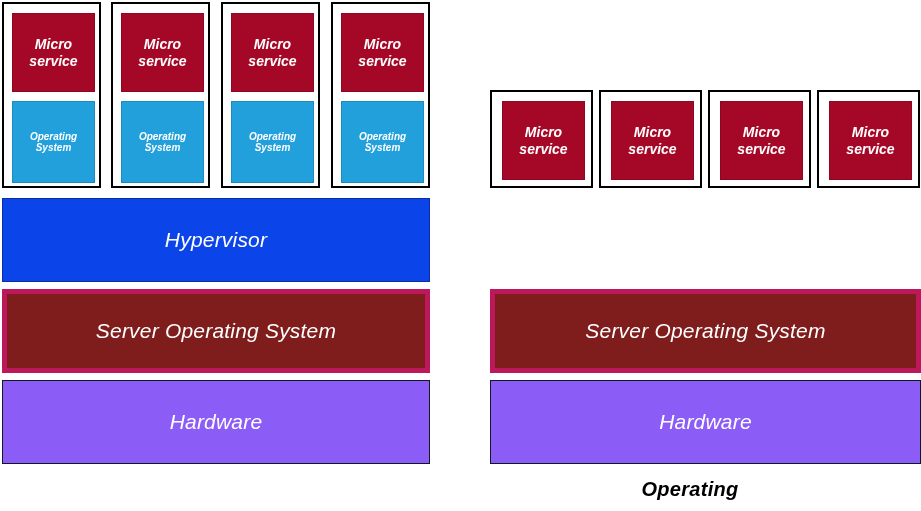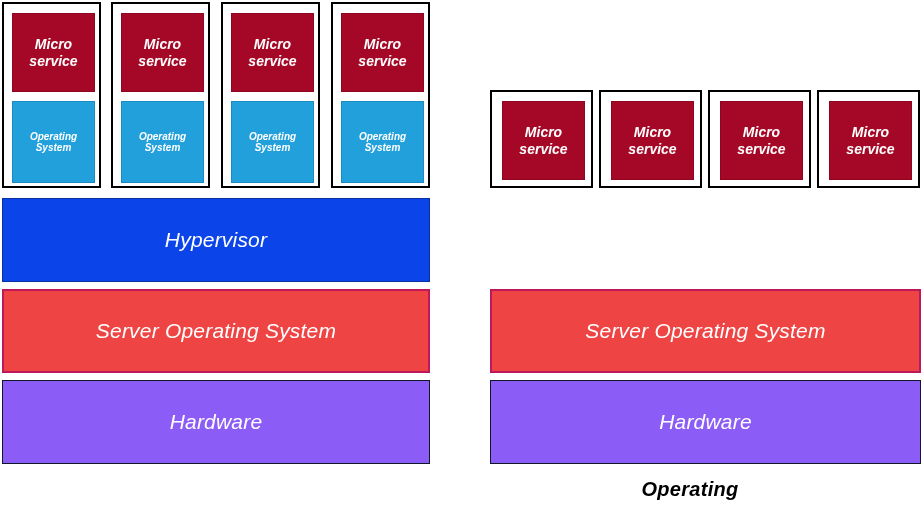--- a/index.html
+++ b/index.html
@@ -63,22 +63,22 @@
     font-size: 21px;
     font-weight: normal;
     letter-spacing: 0.2px;
     box-sizing: border-box;
   }
   .bar-hypervisor {
     background: #0b44e8;
     border: 1px solid #0a2f9e;
   }
   .bar-serveros {
-    background: #ef4444;
-    border: 2px solid #be185d;
+    background: #7f1d1d;
+    border: 5px solid #be185d;
   }
   .bar-hardware {
     background: #8b5cf6;
     border: 1px solid #0f172a;
   }
 
   
   .caption {
     position: absolute;
     text-align: center;

